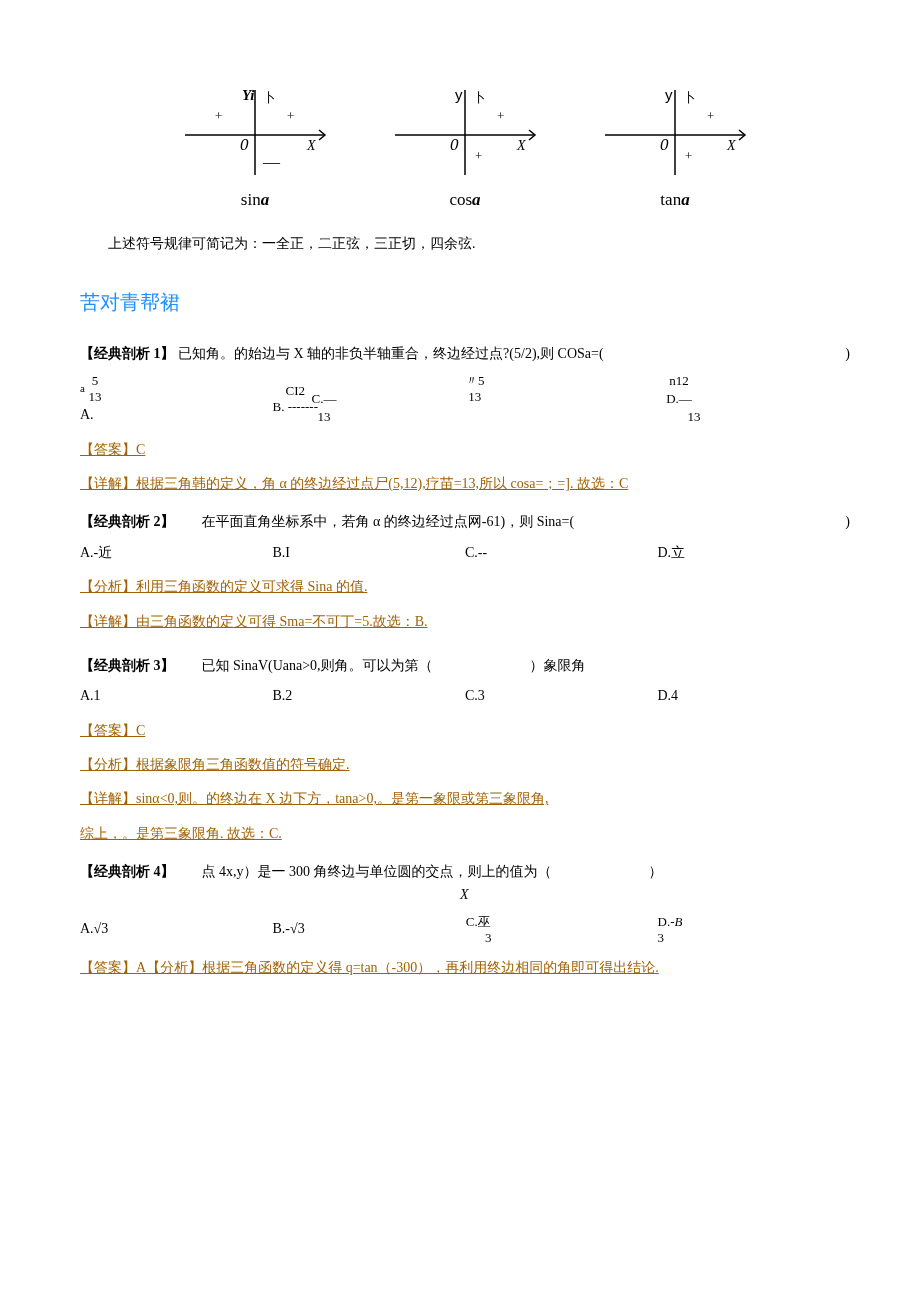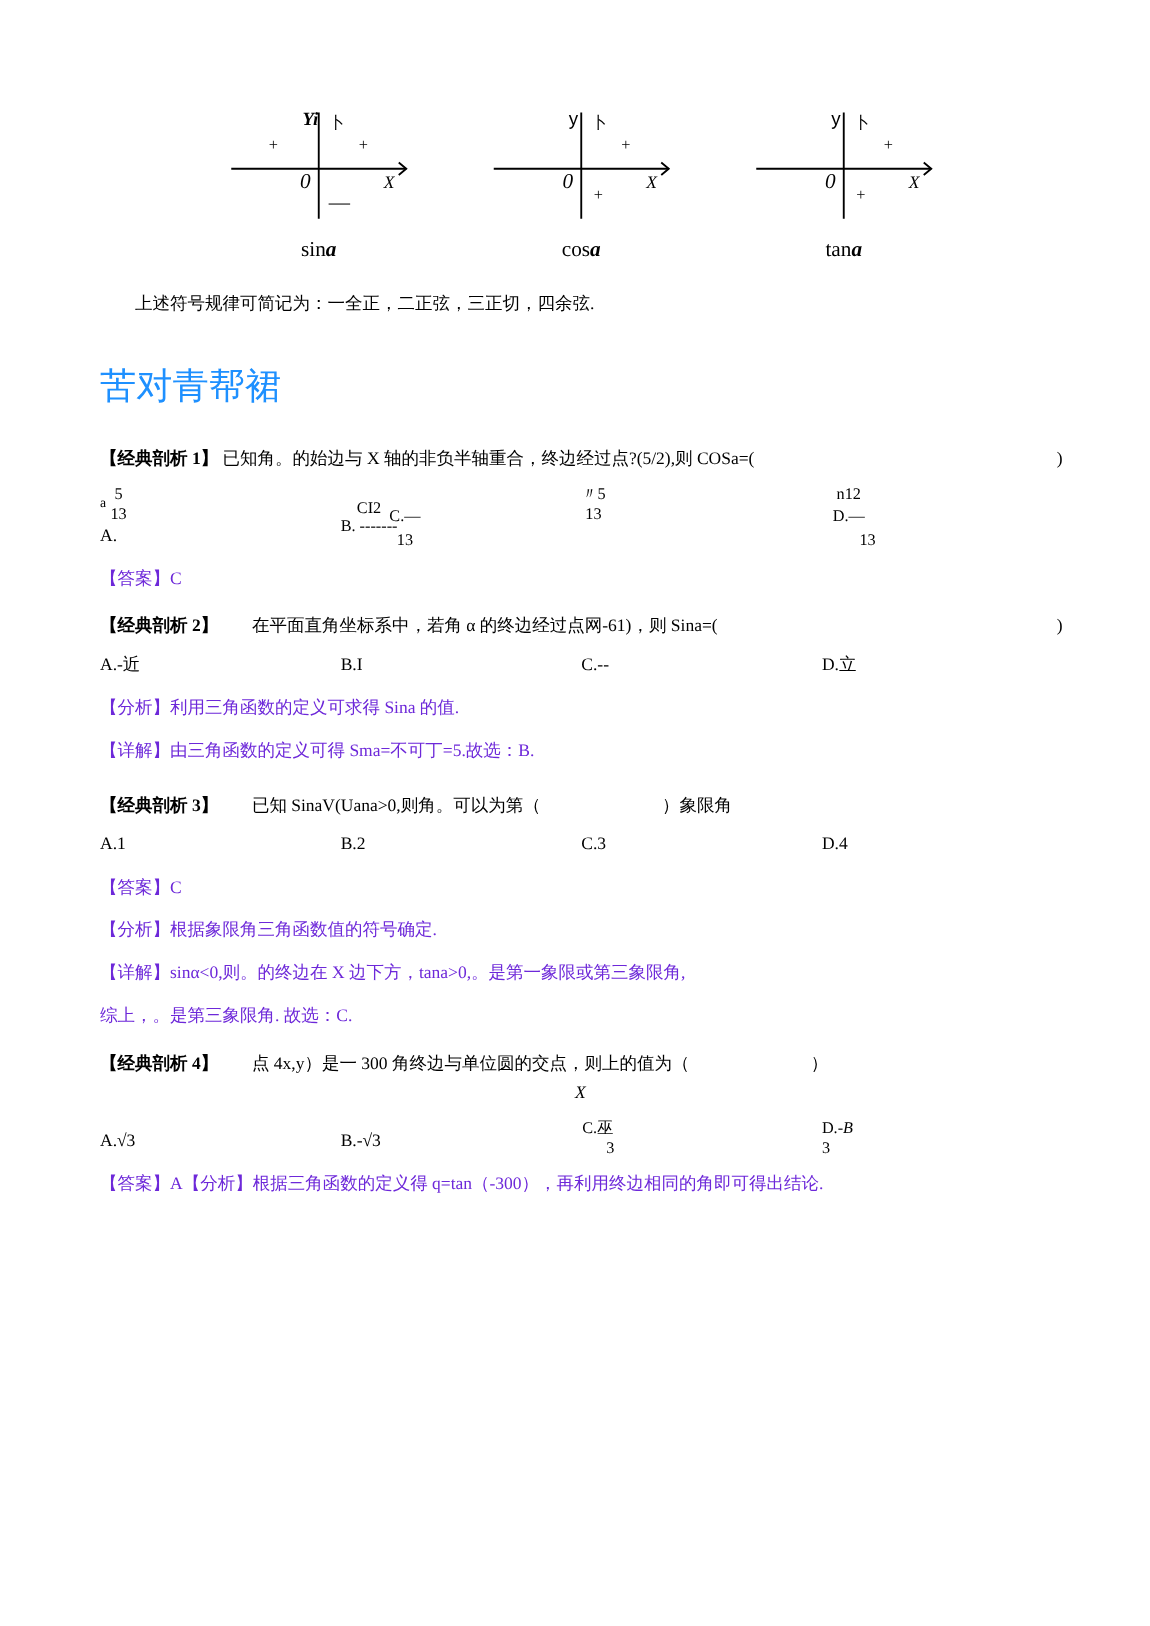--- a/index.html
+++ b/index.html
@@ -30,21 +30,21 @@
   .mini-label {
     font-family: "Times New Roman", serif;
     font-size: 17px;
     margin-top: 6px;
   }
   .mini-label .ital { font-style: italic; font-weight: bold; }
   .rule-line { text-indent: 2em; margin: 20px 0 30px 0; }
   .section-title {
     color: #1E90FF;
     font-family: "SimHei", "黑体", sans-serif;
-    font-size: 29px;
+    font-size: 20px;
     margin: 25px 0 25px 0;
   }
   .problem { margin: 16px 0; }
   .problem-line { margin: 8px 0; }
   .label-bold { font-weight: bold; }
   .right-paren { margin-left: 6px; }
   .options {
     display: flex;
     margin: 6px 0 12px 0;
   }
@@ -56,21 +56,21 @@
   }
   .frac-row .cell { flex: 1; }
   .frac-stack {
     display: inline-block;
     text-align: center;
     vertical-align: middle;
     font-size: 13px;
   }
   .frac-stack .top { display: block; line-height: 1.2; }
   .frac-stack .bot { display: block; line-height: 1.2; }
-  .red { color: #6d28d9; }
+  .red { color: #a16207; text-decoration: underline; }
   .answer-line, .analysis-line, .detail-line {
     margin: 12px 0;
   }
   .gap-bot { margin-bottom: 22px; }
 </style>
 </head>
 <body>
 
 <div class="diagram-row">
 
@@ -171,20 +171,23 @@
       <span class="frac-stack">
         <span class="top">n12</span>
         <span style="display:inline-block">D.—</span>
         <span class="bot" style="margin-left:30px">13</span>
       </span>
     </div>
   </div>
   <div class="answer-line red">
     <span>【答案】</span><span>C</span>
   </div>
+  <div class="detail-line red">
+    <span>【详解】</span><span>根据三角韩的定义，角 α 的终边经过点尸(5,12),疗苗=13,所以 cosa=；=]. 故选：C</span>
+  </div>
 </div>
 
 <div class="problem">
   <div class="problem-line">
     <span class="label-bold">【经典剖析 2】</span>
     <span style="display:inline-block;width:20px"></span>
     <span>在平面直角坐标系中，若角 α 的终边经过点网-61)，则 Sina=(</span>
     <span class="right-paren" style="float:right">)</span>
   </div>
   <div class="options">
@@ -229,21 +232,21 @@
 
 <div class="problem">
   <div class="problem-line">
     <span class="label-bold">【经典剖析 4】</span>
     <span style="display:inline-block;width:20px"></span>
     <span>点 4x,y）是一 300 角终边与单位圆的交点，则上的值为（</span>
     <span style="display:inline-block;width:90px"></span>
     <span>）</span>
     <div style="margin-left:380px;font-style:italic;font-family:'Times New Roman'">X</div>
   </div>
-  <div class="options" style="align-items:flex-end">
+  <div class="options" style="align-items:center">
     <div class="opt">A.√3</div>
     <div class="opt">B.-√3</div>
     <div class="opt">
       <span class="frac-stack">
         <span class="top">C.巫</span>
         <span class="bot" style="margin-left:20px">3</span>
       </span>
     </div>
     <div class="opt">
       <span class="frac-stack">

